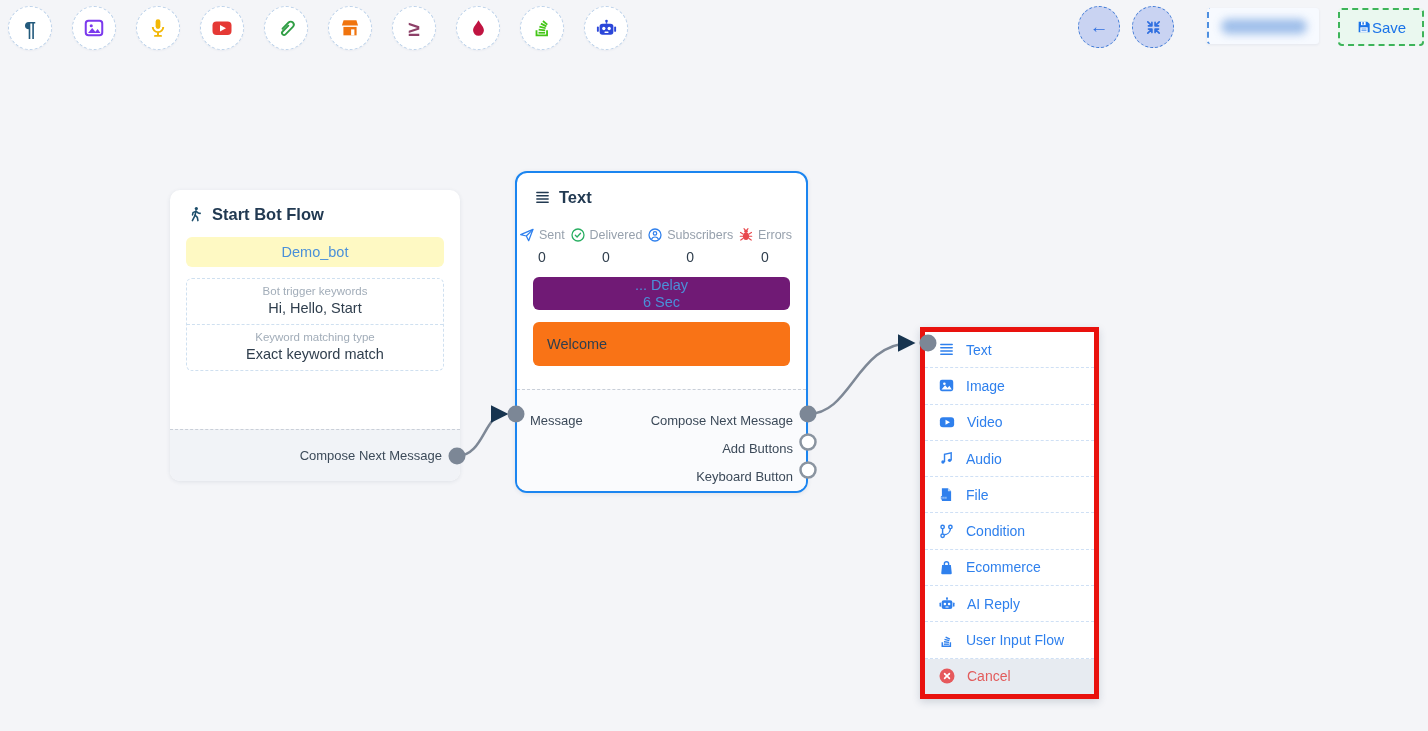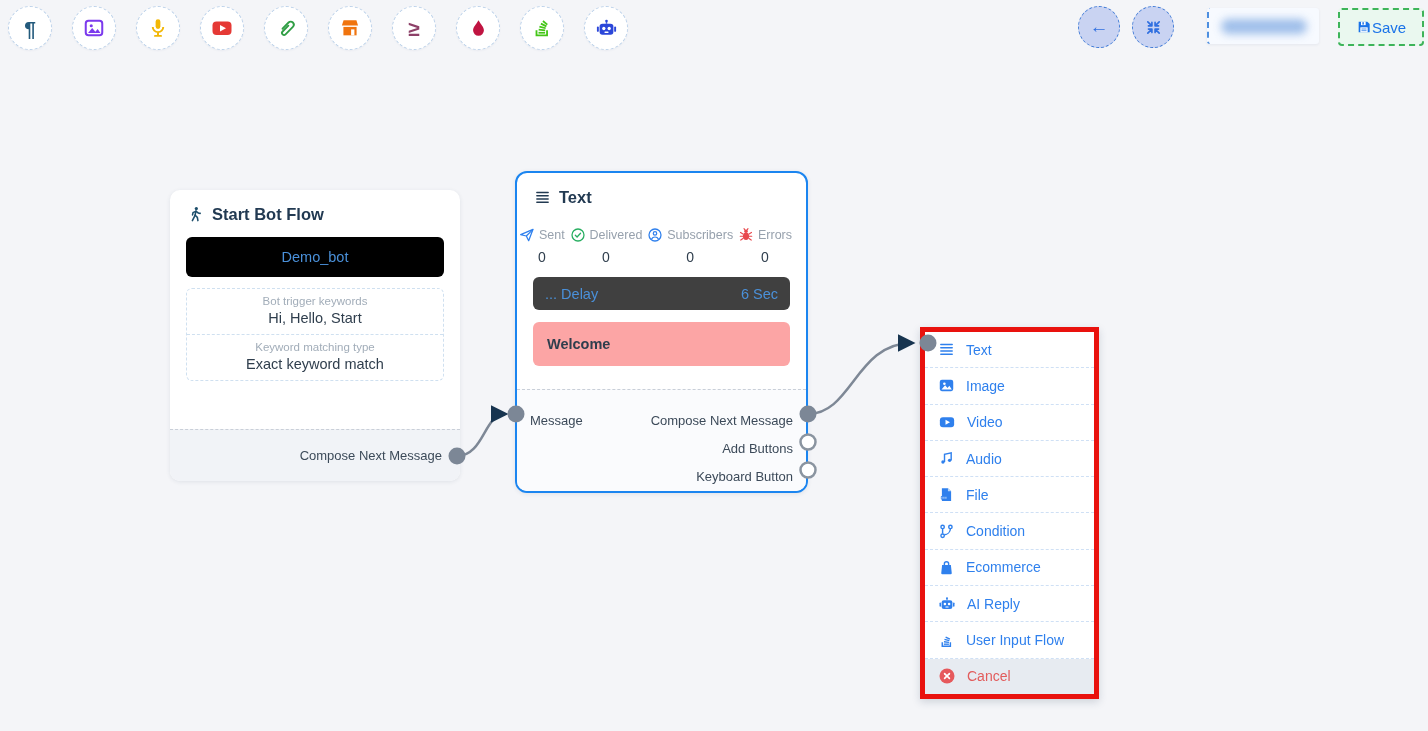--- a/index.html
+++ b/index.html
@@ -35,21 +35,21 @@
     display:flex; align-items:center; justify-content:center; gap:0;
     color:#1a73e8; font-size:15px; cursor:pointer;
   }
 
   
   .node { position:absolute; background:#fff; border-radius:10px; box-shadow:0 1px 4px rgba(40,60,90,.10); }
   .start-node { left:170px; top:190px; width:290px; height:291px; }
   .node-header { display:flex; align-items:center; gap:8px; padding:15px 17px 10px 17px; }
   .node-title { font-size:16.5px; font-weight:bold; color:#223a52; }
   .botname-pill {
-    margin:3px 16px 11px 16px; height:40px; background:#000000; border-radius:6px;
+    margin:3px 16px 11px 16px; height:30px; background:#fef9c3; border-radius:6px;
     display:flex; align-items:center; justify-content:center;
     color:#4a90d9; font-size:14.5px; cursor:pointer;
   }
   .fields { margin:0 16px; border:1px dashed #cfe0f0; border-radius:6px; overflow:hidden; }
   .field { padding:6px 12px 8px 12px; border-bottom:1px dashed #cfe0f0; cursor:pointer;text-align:center; }
   .field:last-child { border-bottom:none; }
   .f-label { font-size:11.5px; color:#a2adb9; margin-bottom:3px; }
   .f-value { font-size:14.5px; color:#2f3e4d; }
   .start-footer {
     position:absolute; left:0; right:0; bottom:0; height:52px;
@@ -57,28 +57,28 @@
     display:flex; align-items:center; justify-content:flex-end;
     padding-right:18px; font-size:13px; color:#3c4a59;
   }
 
   .text-node { left:515px; top:171px; width:293px; height:322px; border:2px solid #1b85f0; border-radius:12px; }
   .stats { display:flex; justify-content:space-between; padding:10px 14px 0 2px; }
   .stat { display:flex; flex-direction:column; align-items:center; }
   .stat-top { display:flex; align-items:center; gap:4px; font-size:12.5px; color:#97a1ad; white-space:nowrap; }
   .stat-val { font-size:14px; color:#2f3e4d; margin-top:6px; }
   .delay-row {
-    margin:12px 16px 0 16px; height:33px; background:#404040; border-radius:6px;
+    margin:12px 16px 0 16px; height:33px; background:#701a75; border-radius:6px;
     display:flex; align-items:center; justify-content:space-between;
-    padding:0 12px; color:#4a90d9; font-size:14.5px; cursor:pointer;
+    padding:0 12px; color:#4a90d9; font-size:14.5px; cursor:pointer;flex-direction:column;
   }
   .msg-box {
-    margin:12px 16px 0 16px; height:44px; background:#fca5a5; border-radius:6px;
+    margin:12px 16px 0 16px; height:44px; background:#f97316; border-radius:6px;
     display:flex; align-items:center; padding:0 14px;
-    color:#2f3e4d; font-size:14.5px; cursor:pointer;font-weight:bold;
+    color:#2f3e4d; font-size:14.5px; cursor:pointer;
   }
   .text-footer {
     position:absolute; left:0; right:0; top:216px; bottom:0;
     background:#fafbfd; border-top:1px dashed #c9cfd8; border-radius:0 0 10px 10px;
     padding:16px 13px 0 13px; font-size:13px; color:#3c4a59;
   }
   .tf-row { height:28px; display:flex; align-items:center; justify-content:flex-end; }
   .tf-row.first { justify-content:space-between; }
 
   

